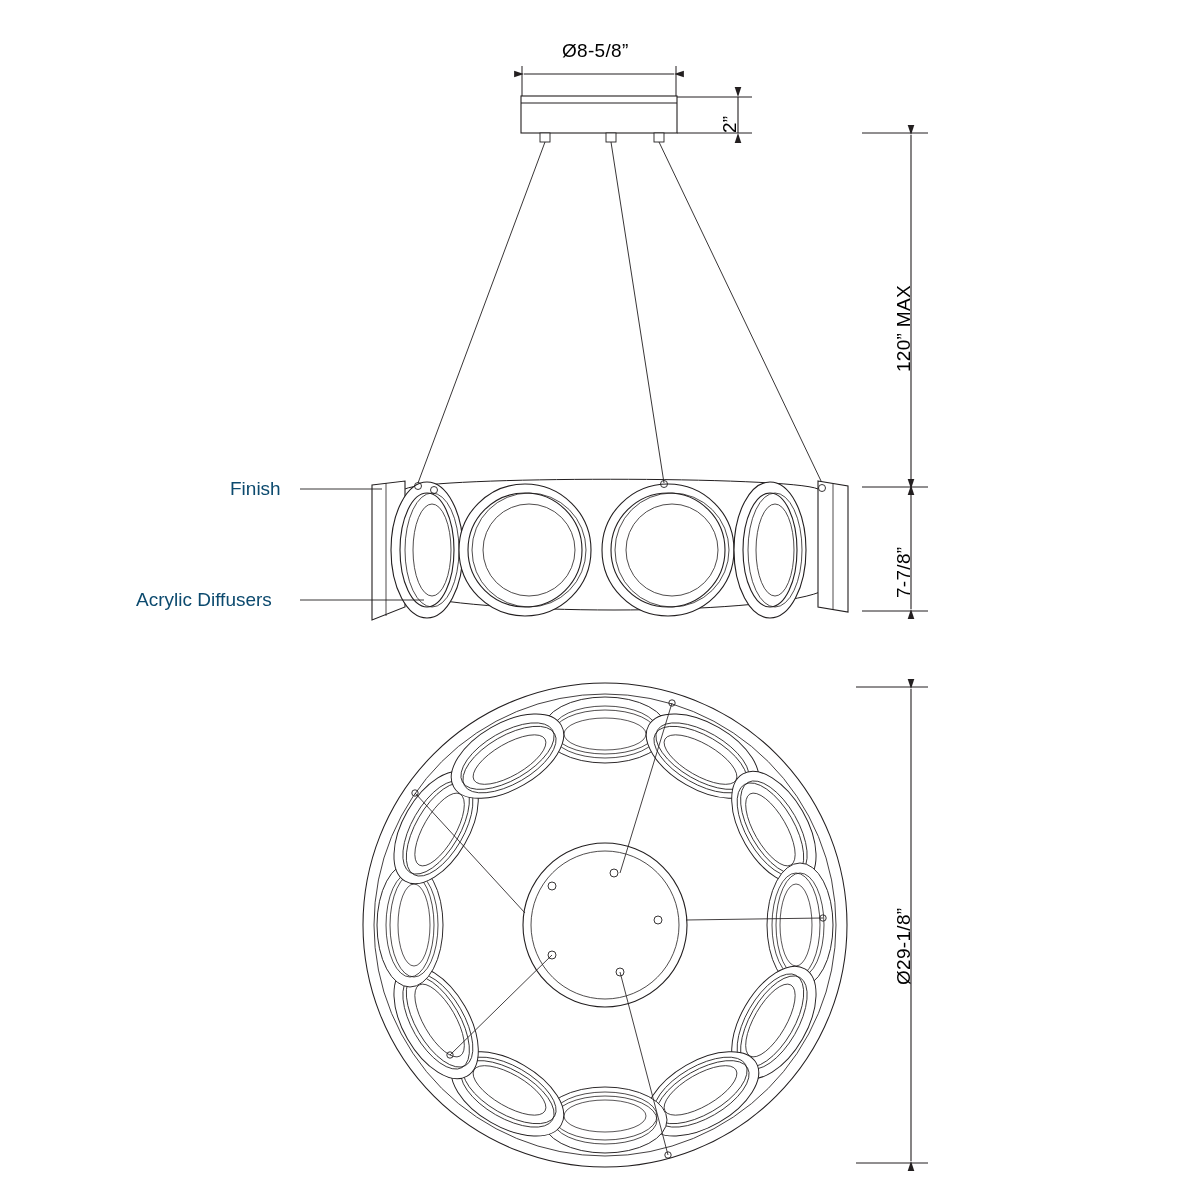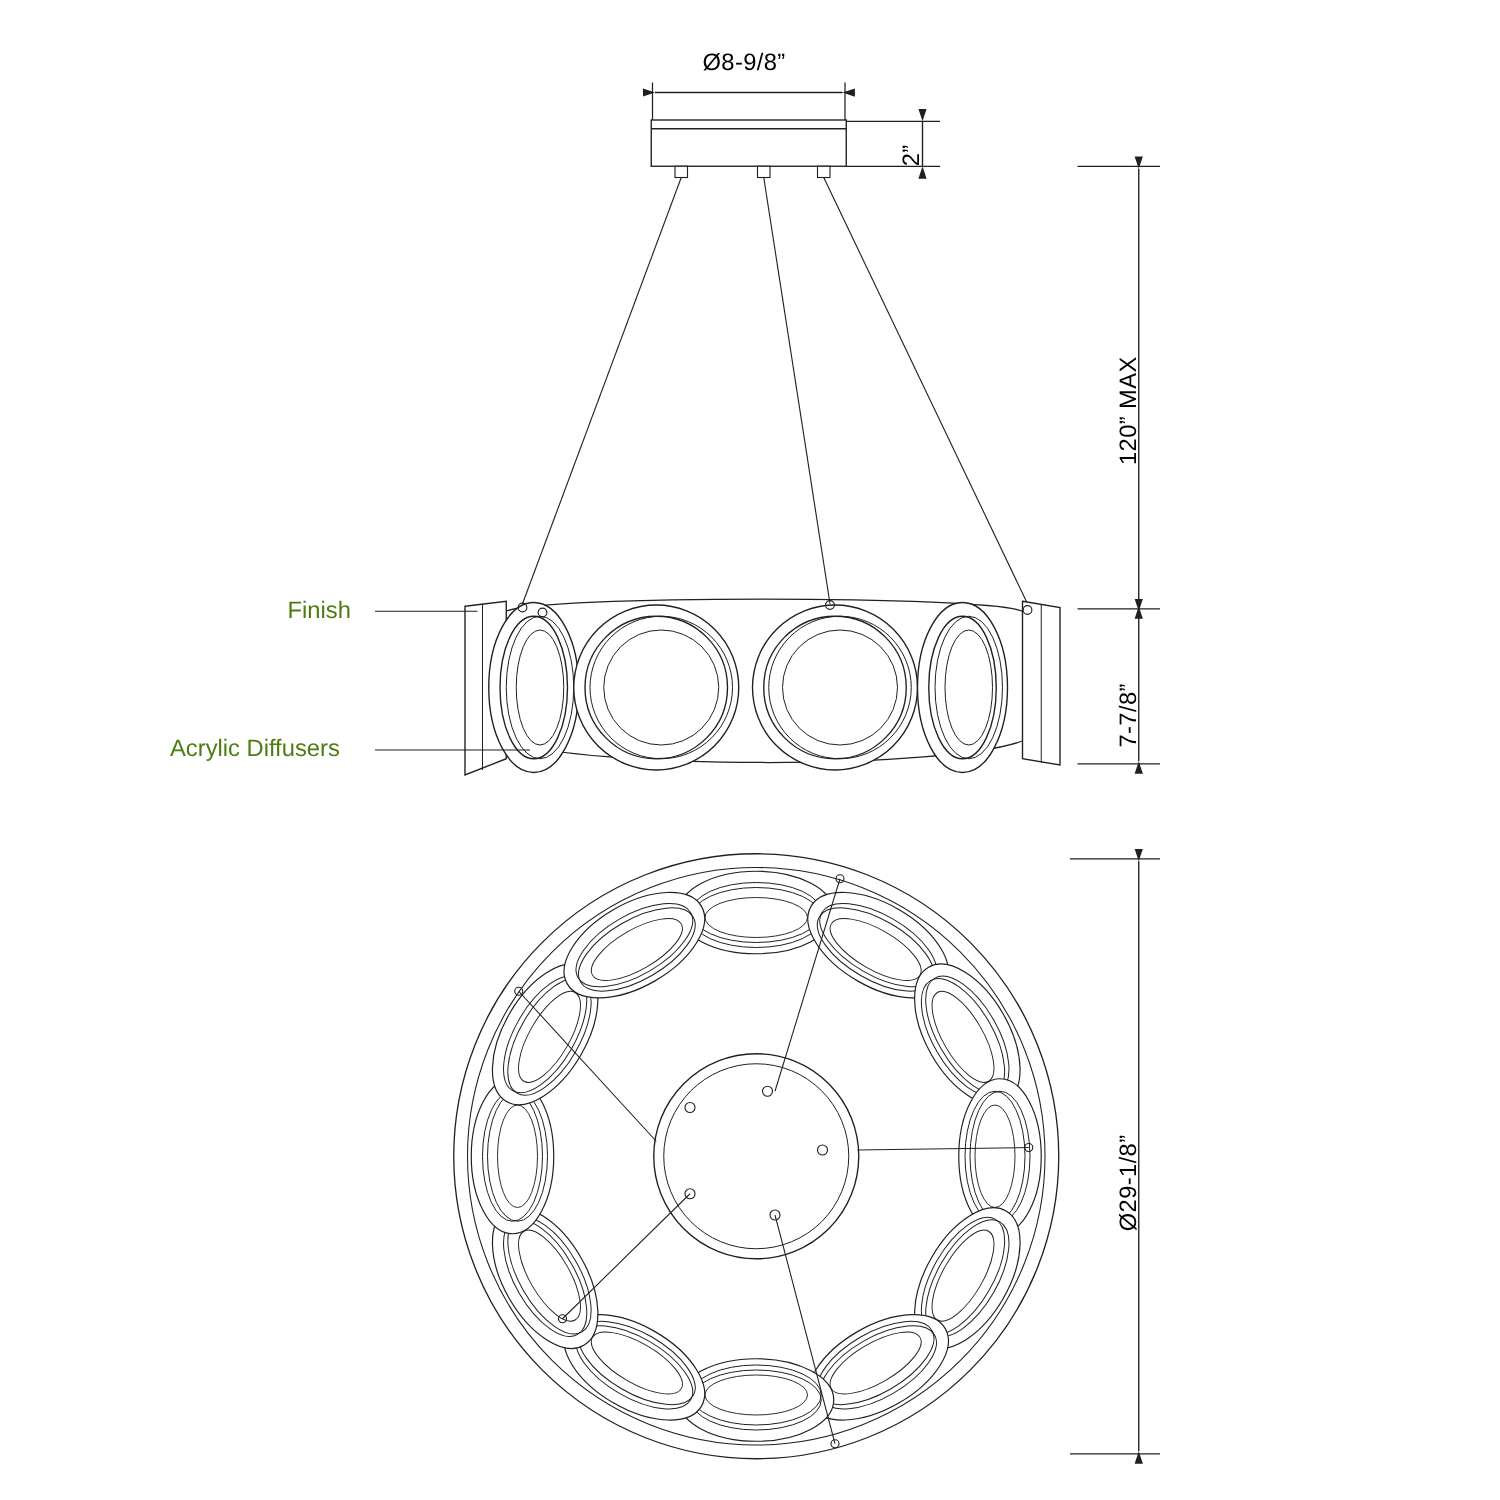--- a/index.html
+++ b/index.html
@@ -35,21 +35,21 @@
     color: #000;
     white-space: nowrap;
   }
   .vert {
     transform-origin: 0 0;
     transform: rotate(-90deg);
   }
   .callout-label {
     position: absolute;
     font-size: 19px;
-    color: #4d7c0f;
+    color: #0c4a6e;
     white-space: nowrap;
   }
 </style>
 </head>
 <body>
 
 <div id="stage">
 
   <svg class="drawing" viewBox="0 0 1200 1200">
     <defs>
@@ -245,21 +245,21 @@
       </g>
 
       <g>
         <line x1="856" y1="687" x2="928" y2="687" stroke-width="1"></line>
         <line x1="856" y1="1163" x2="928" y2="1163" stroke-width="1"></line>
         <line x1="911" y1="689" x2="911" y2="1161" marker-start="url(#arrowStart)" marker-end="url(#arrowEnd)"></line>
       </g>
     </g>
   </svg>
 
-  <div class="dim-label" style="left:562px; top:40px;">Ø8-9/8”</div>
+  <div class="dim-label" style="left:562px; top:40px;">Ø8-5/8”</div>
 
   <div class="dim-label vert" style="left:719px; top:133px;">2”</div>
 
   <div class="dim-label vert" style="left:893px; top:372px;">120” MAX</div>
 
   <div class="dim-label vert" style="left:893px; top:598px;">7-7/8”</div>
 
   <div class="dim-label vert" style="left:893px; top:985px;">Ø29-1/8”</div>
 
   <div class="callout-label" style="left:230px; top:478px;">Finish</div>

